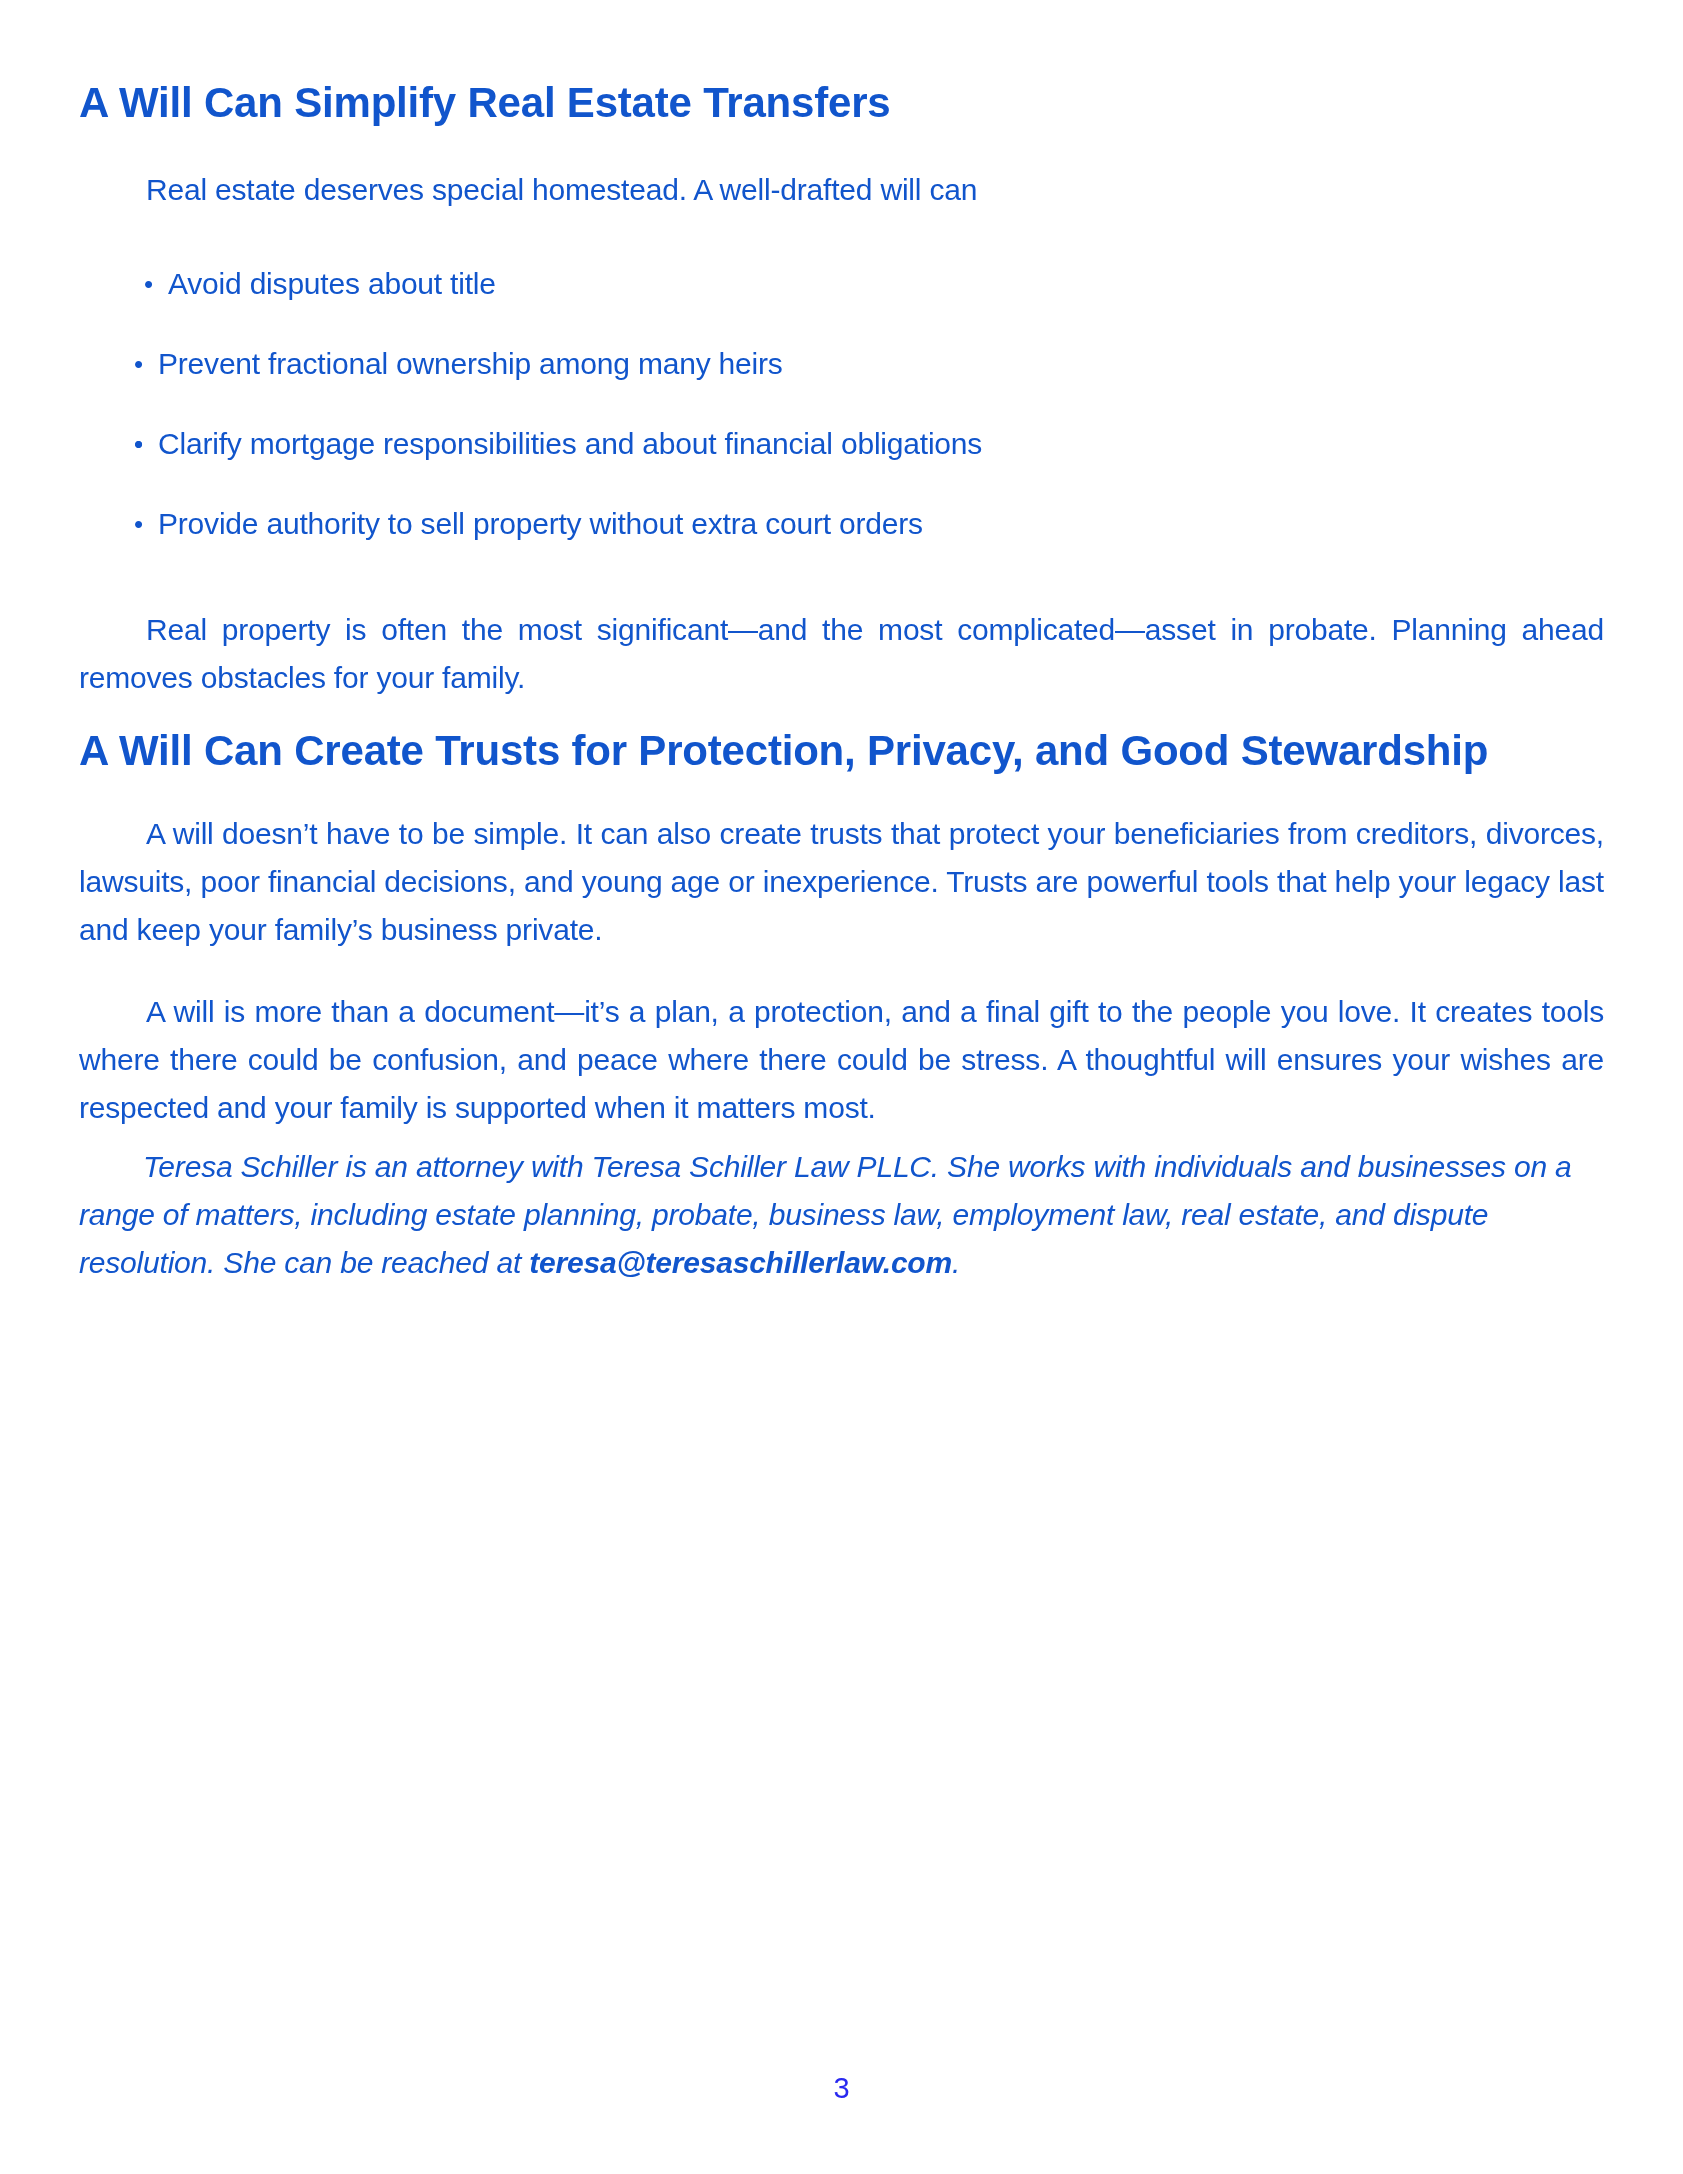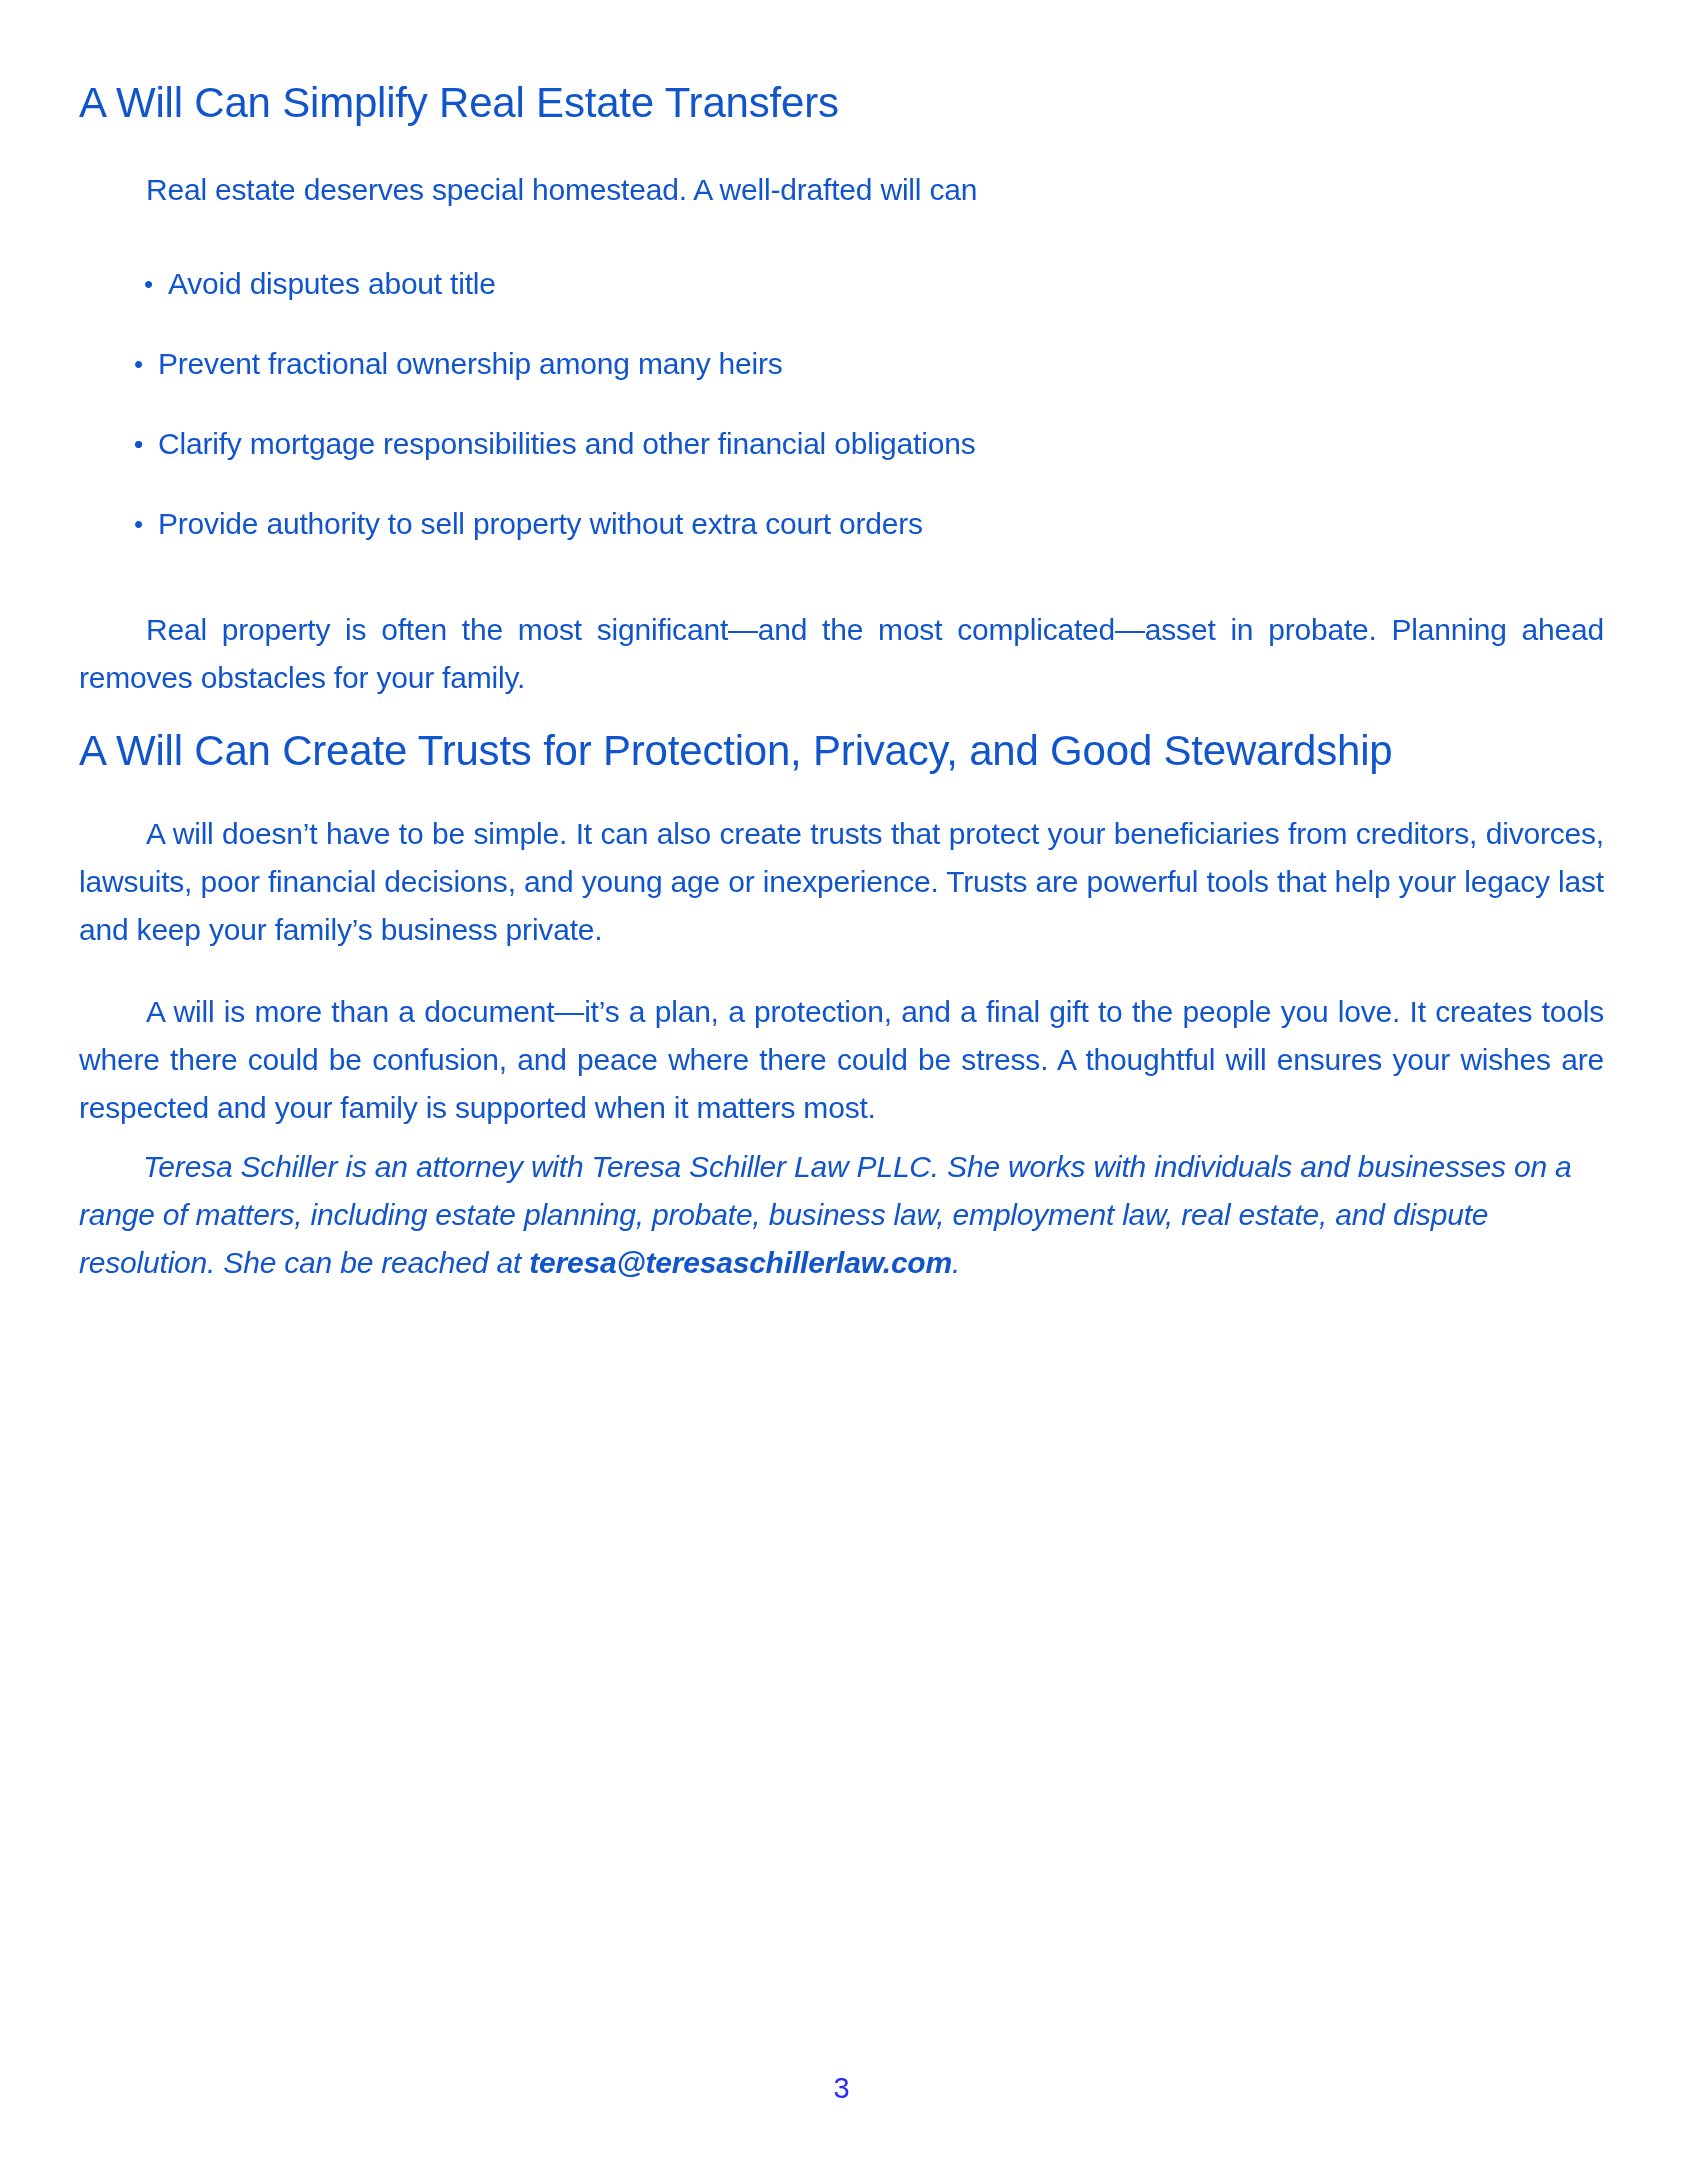--- a/index.html
+++ b/index.html
@@ -14,21 +14,21 @@
     width: 1683px;
     height: 2174px;
     background: var(--bg-color);
     font-family: "Liberation Sans", sans-serif;
     color: var(--text-color);
     padding: 77px 79px 0 79px;
     overflow: hidden;
   }
   h2.doc-heading {
     font-size: 42px;
-    font-weight: 400;
+    font-weight: 700;
     line-height: 51px;
     letter-spacing: -0.2px;
   }
   p.doc-par {
     font-size: 30px;
     line-height: 48px;
     text-align: justify;
     text-indent: 67px;
     letter-spacing: -0.2px;
   }
@@ -91,21 +91,21 @@
     </li>
     <li>
       <span class="bullet-dot">•</span>
       <span>Prevent fractional ownership among many heirs</span>
     </li>
     <li>
       <span class="bullet-dot">•</span>
     </li>
     <li>
       <span class="bullet-dot">•</span>
-      <span>Clarify mortgage responsibilities and other financial obligations</span>
+      <span>Clarify mortgage responsibilities and about financial obligations</span>
     </li>
     <li>
       <span class="bullet-dot">•</span>
       <span>Provide authority to sell property without extra court orders</span>
     </li>
   </ul>
 
   <p class="doc-par mt-closing">Real property is often the most significant—and the most complicated—asset in probate. Planning ahead removes obstacles for your family.</p>
 
   <h2 class="doc-heading mt-h2">A Will Can Create Trusts for Protection, Privacy, and Good Stewardship</h2>

